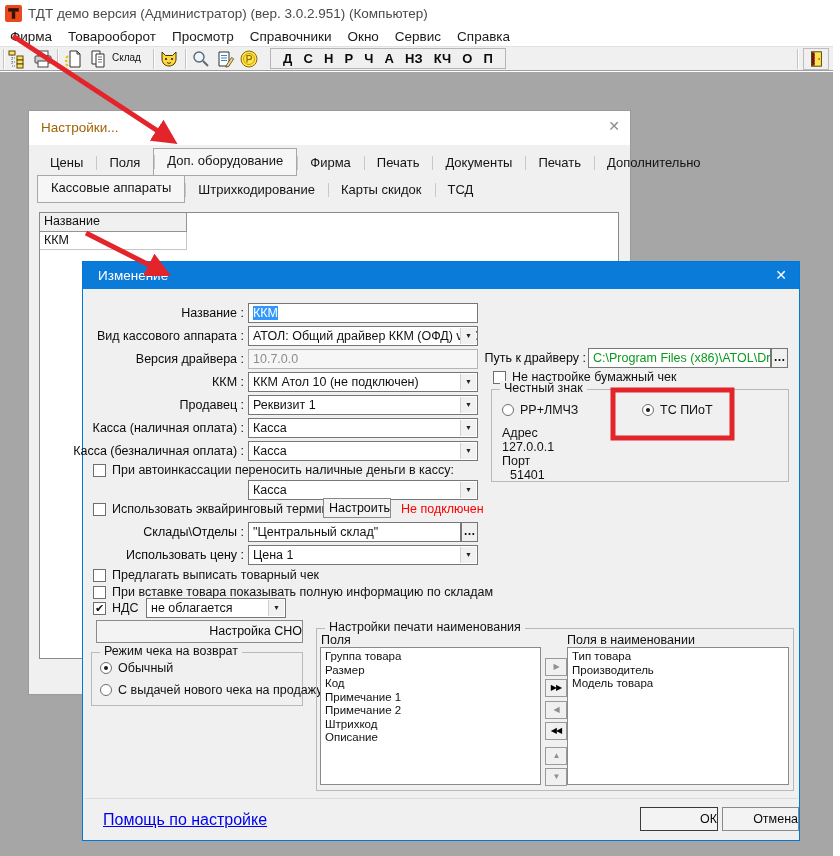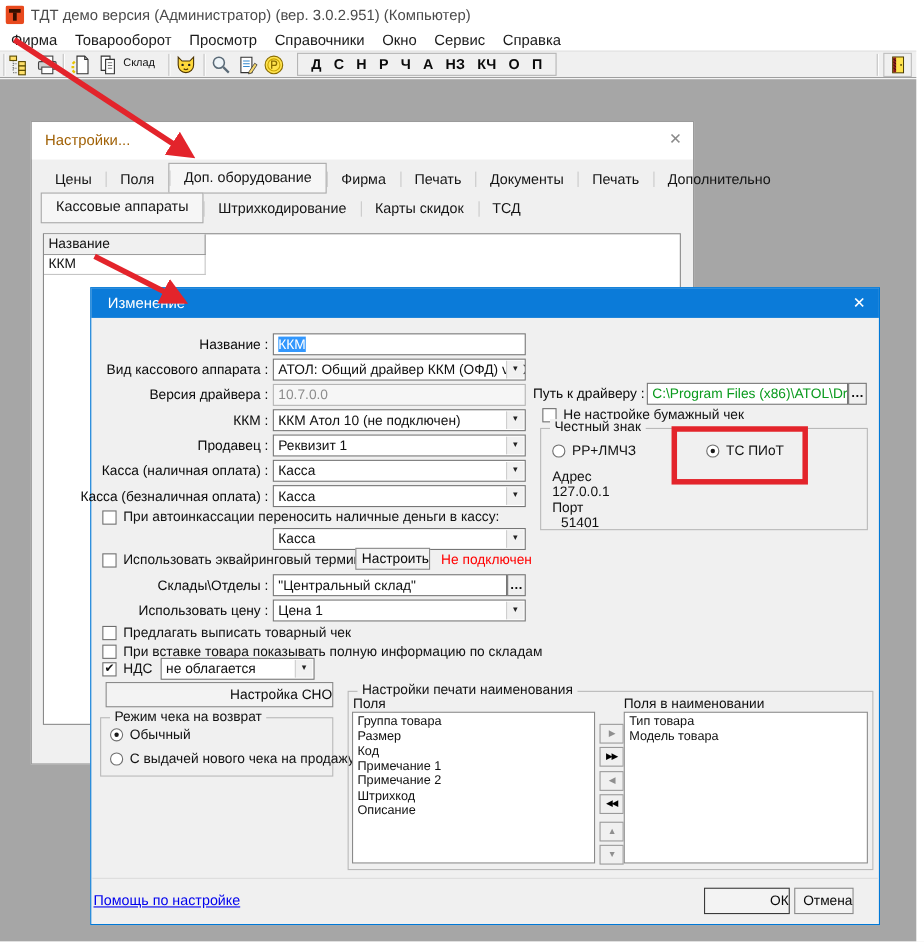--- a/index.html
+++ b/index.html
@@ -71,21 +71,21 @@
   .gtitle { position:absolute; top:-9px; left:8px; background:#f0f0f0; padding:0 4px; font-size:12.5px; white-space:nowrap; }
   .gline { position:absolute; font-size:12.5px; white-space:nowrap; }
 
   .listbox { position:absolute; background:#fff; border:1px solid #8a8a8a; overflow:hidden; padding:2px 0; }
   .list-item { font-size:11.5px; line-height:13.5px; padding:0 4px; white-space:nowrap; }
   .list-label { position:absolute; font-size:12.5px; white-space:nowrap; }
   .tbtn { position:absolute; left:228px; width:22px; height:18px; background:#f0f0f0; border:1px solid #9a9a9a; font-size:8px; line-height:15px; text-align:center; color:#8f8f8f; letter-spacing:-1px; }
   .tbtn.enabled { color:#000; }
 
   .hr { position:absolute; left:1px; top:536px; width:714px; height:1px; background:#dcdcdc; }
-  .help-link { position:absolute; left:2px; top:549px; font-size:13px; color:#0000ee; text-decoration:underline; white-space:nowrap; }
+  .help-link { position:absolute; left:20px; top:549px; font-size:16px; color:#0000ee; text-decoration:underline; white-space:nowrap; }
 
   .annot { position:absolute; left:0; top:0; z-index:10; pointer-events:none; }
 </style>
 </head>
 <body>
 
 <div class="titlebar">
   <span class="app-icon">
     <svg viewBox="0 0 16 16">
         <rect width="16" height="16" rx="2" fill="#e8491d"></rect>
@@ -347,28 +347,29 @@
         <span class="tbtn enabled" style="top: 50px;">▶▶</span>
         <span class="tbtn" style="top: 72px;">◀</span>
         <span class="tbtn enabled" style="top: 93px;">◀◀</span>
         <span class="tbtn" style="top: 118px;">▲</span>
         <span class="tbtn" style="top: 139px;">▼</span>
       </div>
     <span class="list-label" style="left:250px;top:4px">Поля в наименовании</span>
     <div class="listbox" style="left:250px;top:18px;width:222px;height:138px">
 
     <div class="list-item">Тип товара</div>
+        <div class="list-item">Производитель</div>
         <div class="list-item">Модель товара</div>
       </div>
   </div>
 
   <div class="hr"></div>
   <a class="help-link">Помощь по настройке</a>
   <span class="btn default" style="left:557px;top:545px;width:78px;height:24px;line-height:22px">ОК</span>
-  <span class="btn" style="left:639px;top:545px;width:54px;height:24px;line-height:22px">Отмена</span>
+  <span class="btn" style="left:639px;top:545px;width:77px;height:24px;line-height:22px">Отмена</span>
 </div>
 
 <svg class="annot" width="840" height="856" viewBox="0 0 840 856">
   <defs>
     <marker id="ah" markerWidth="5" markerHeight="5" refX="3.2" refY="2.5" orient="auto">
       <path d="M0,0 L5,2.5 L0,5 z" fill="#e3242b"></path>
     </marker>
   </defs>
   <line x1="13" y1="36" x2="170" y2="139" stroke="#e3242b" stroke-width="5" marker-end="url(#ah)"></line>
   <line x1="86" y1="233" x2="163" y2="272" stroke="#e3242b" stroke-width="5" marker-end="url(#ah)"></line>

